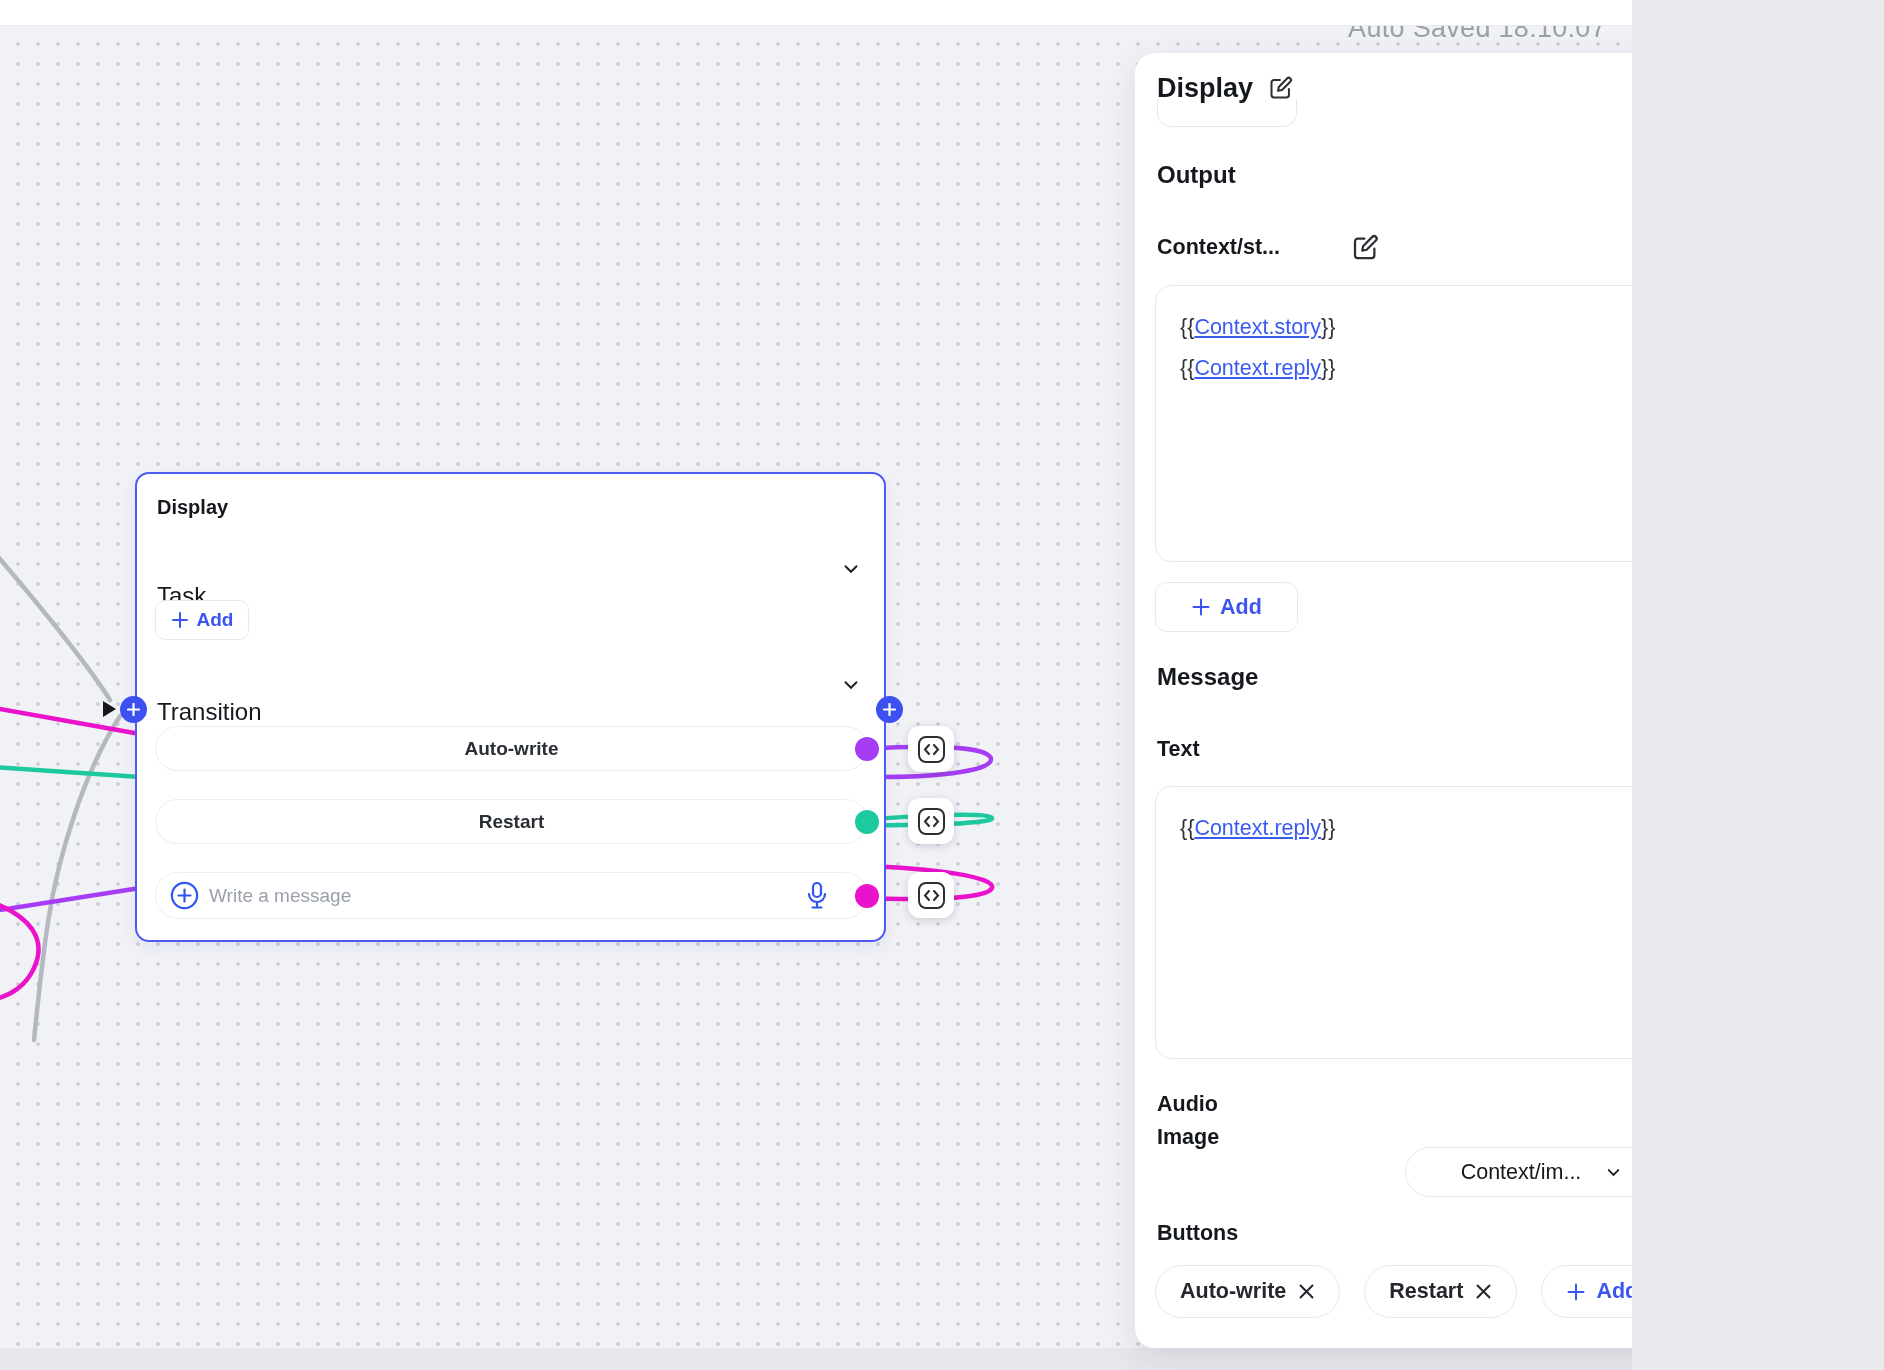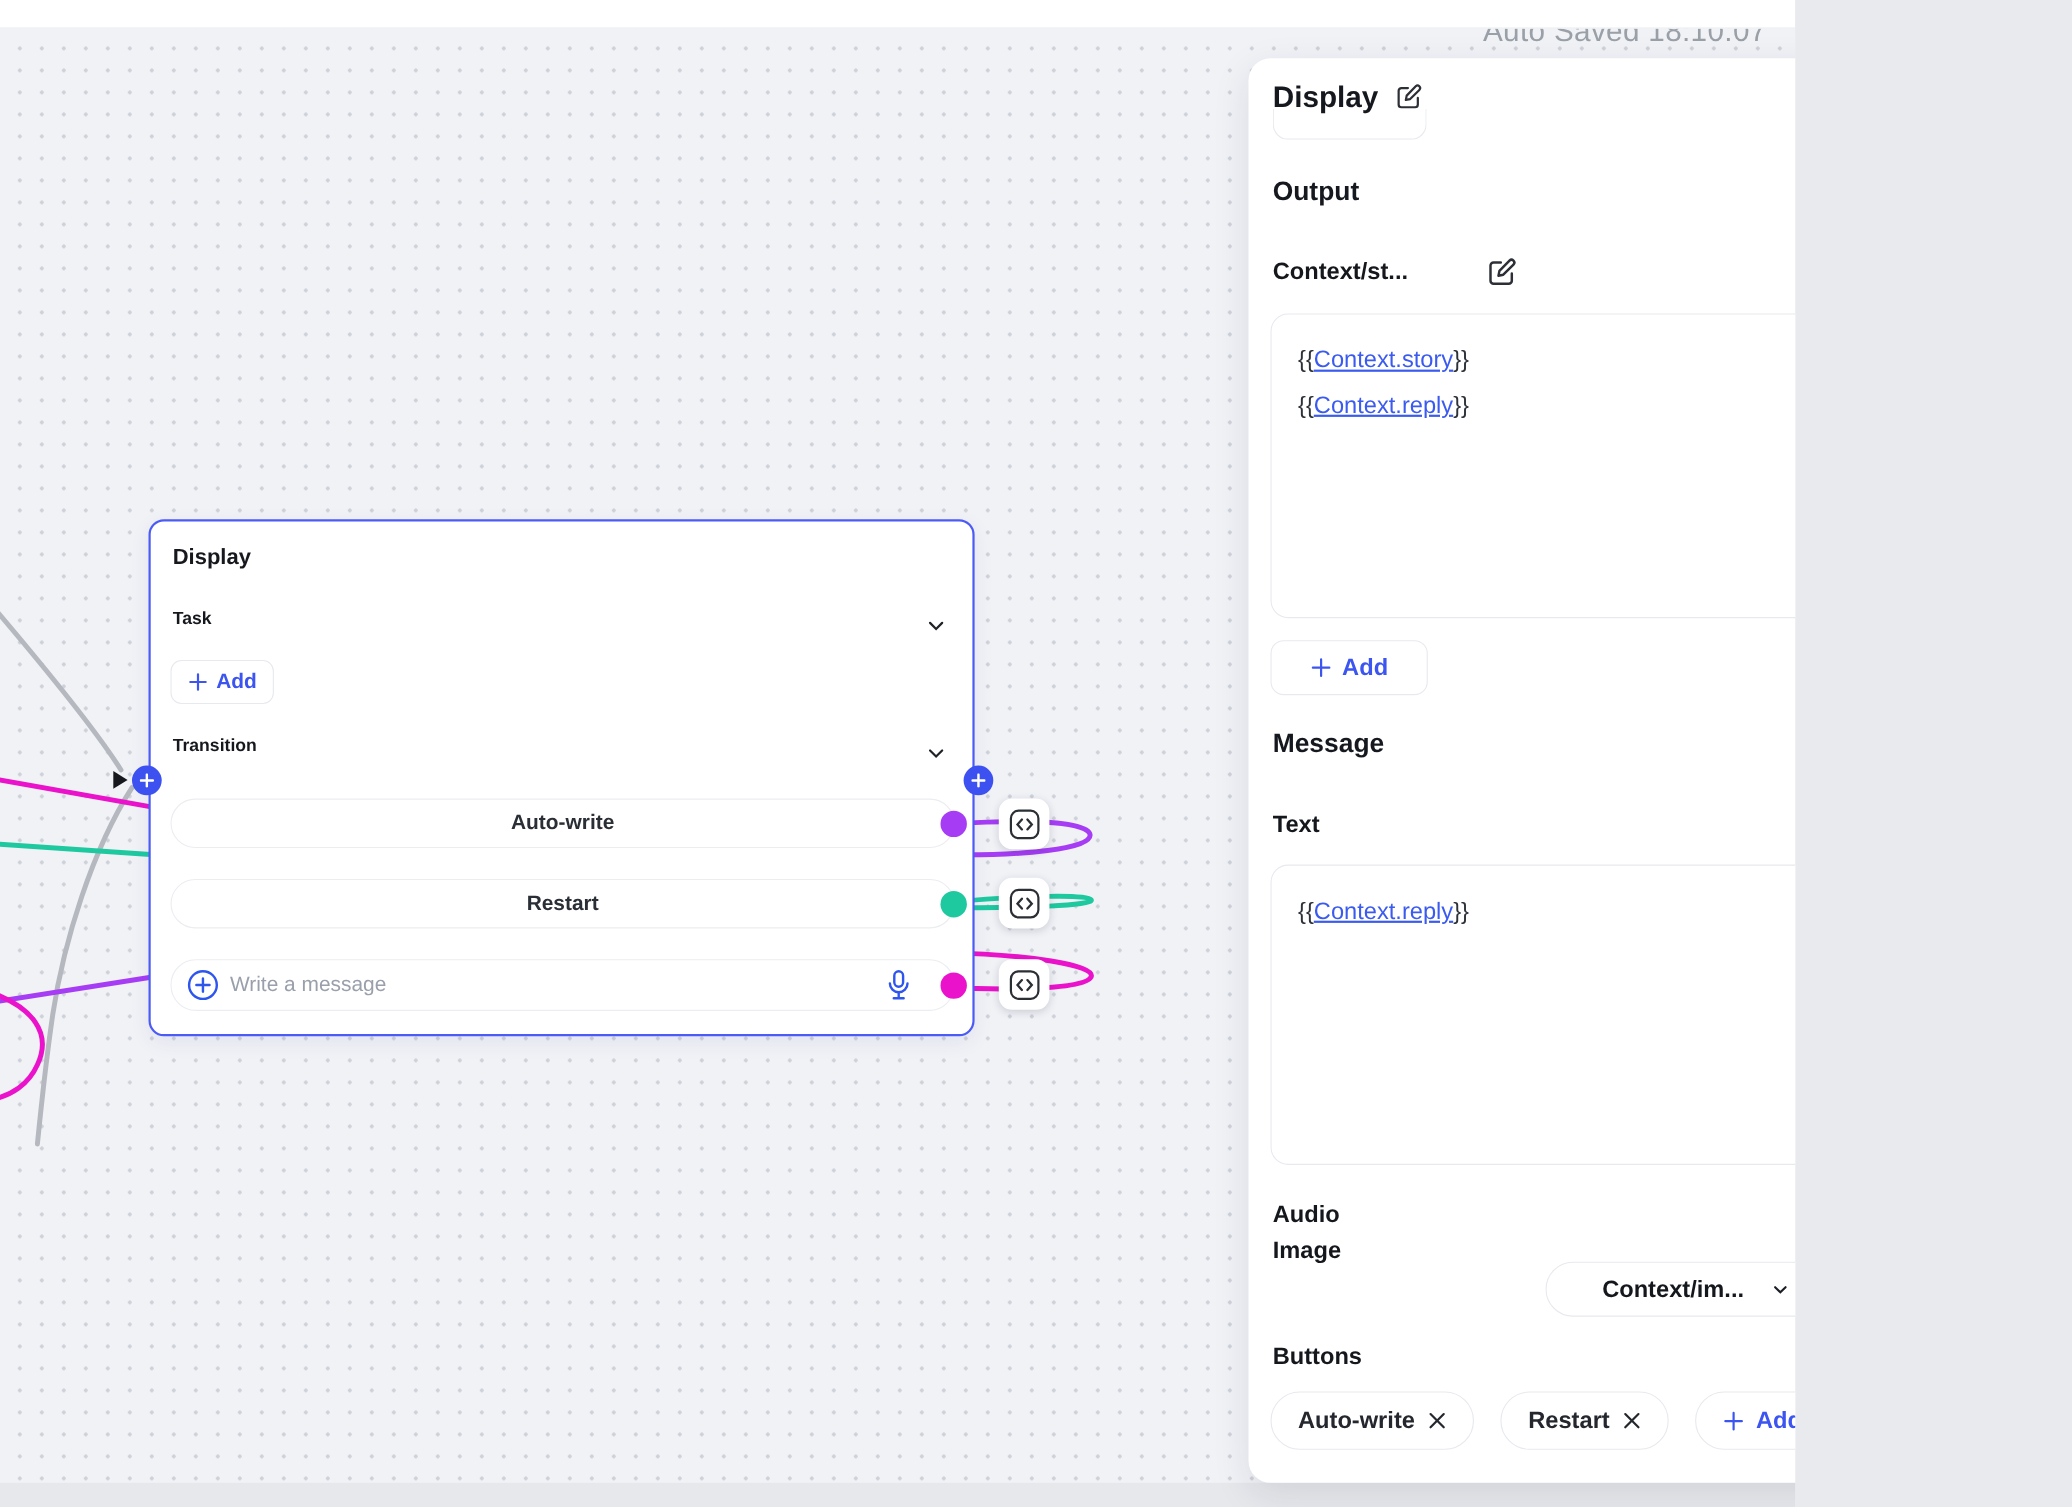--- a/index.html
+++ b/index.html
@@ -21,21 +21,21 @@
     font-size:27px; font-weight:500; color:#9aa0a8; letter-spacing:.3px; }
 
   
   svg.wires { position:absolute; left:0; top:0; z-index:1; }
 
   
   .node { position:absolute; left:135px; top:472px; width:751px; height:470px;
     background:#fff; border:2px solid #4c5bf5; border-radius:14px; z-index:4;
     box-shadow:0 6px 18px rgba(40,60,150,.07); }
   .node .n-title { position:absolute; left:20px; top:22px; font-size:20px; font-weight:600; }
-  .node .n-sec { position:absolute; left:20px; font-size:16px; font-weight:700; }
+  .node .n-sec { position:absolute; left:20px; font-size:24px; font-weight:400;margin-top:28px; }
   .node .n-chev { position:absolute; right:22px; width:22px; height:22px; }
   .n-addbtn { position:absolute; left:18px; top:126px; width:94px; height:40px;
     border:1.5px solid #e7e9ee; border-radius:10px; background:#fff;
     display:flex; align-items:center; justify-content:center; gap:8px;
     color:#3c55f0; font-size:19px; font-weight:600; }
   .n-row { position:absolute; left:18px; width:713px; height:45px;
     border:1.5px solid #ecedf1; border-radius:23px; background:#fff;
     display:flex; align-items:center; justify-content:center;
     font-size:19px; font-weight:600; color:#2a2e35; }
   .n-dot { position:absolute; right:-12px; top:50%; transform:translateY(-50%);
@@ -77,21 +77,21 @@
     display:flex; align-items:center; justify-content:center; gap:9px;
     color:#3c55f0; font-size:21.5px; font-weight:600; }
   .toggle { position:absolute; left:630px; width:57px; height:31px; border-radius:16px; }
   .toggle .knob { position:absolute; top:3px; width:25px; height:25px; border-radius:50%;
     background:#fff; box-shadow:0 1px 3px rgba(0,0,0,.25); }
   .toggle.on { background:#4255ee; } .toggle.on .knob { left:29px; }
   .toggle.off { background:#e6e9f0; } .toggle.off .knob { left:3px; }
   .dropdown { position:absolute; left:270px; top:1094px; width:274px; height:50px;
     border:1.5px solid #e7e9ee; border-radius:25px; background:#fff;
     display:flex; align-items:center; justify-content:center; gap:23px;
-    font-size:21.5px; font-weight:700; color:#14171c; }
+    font-size:21.5px; font-weight:400; color:#14171c; }
   .chips { position:absolute; left:20px; top:1212px; display:flex; gap:24px; }
   .chip { height:53px; border:1.5px solid #e7e9ee; border-radius:27px; background:#fff;
     display:flex; align-items:center; gap:12px; padding:0 24px;
     font-size:21.5px; font-weight:600; color:#24272e; }
   .chip.add { color:#3c55f0; gap:10px; }
 
   .scroll-thumb { position:absolute; left:1853px; top:330px; width:16px; height:1012px;
     background:#b7bac1; border-radius:8px; z-index:7; }
 
   svg.ic { display:block; }

